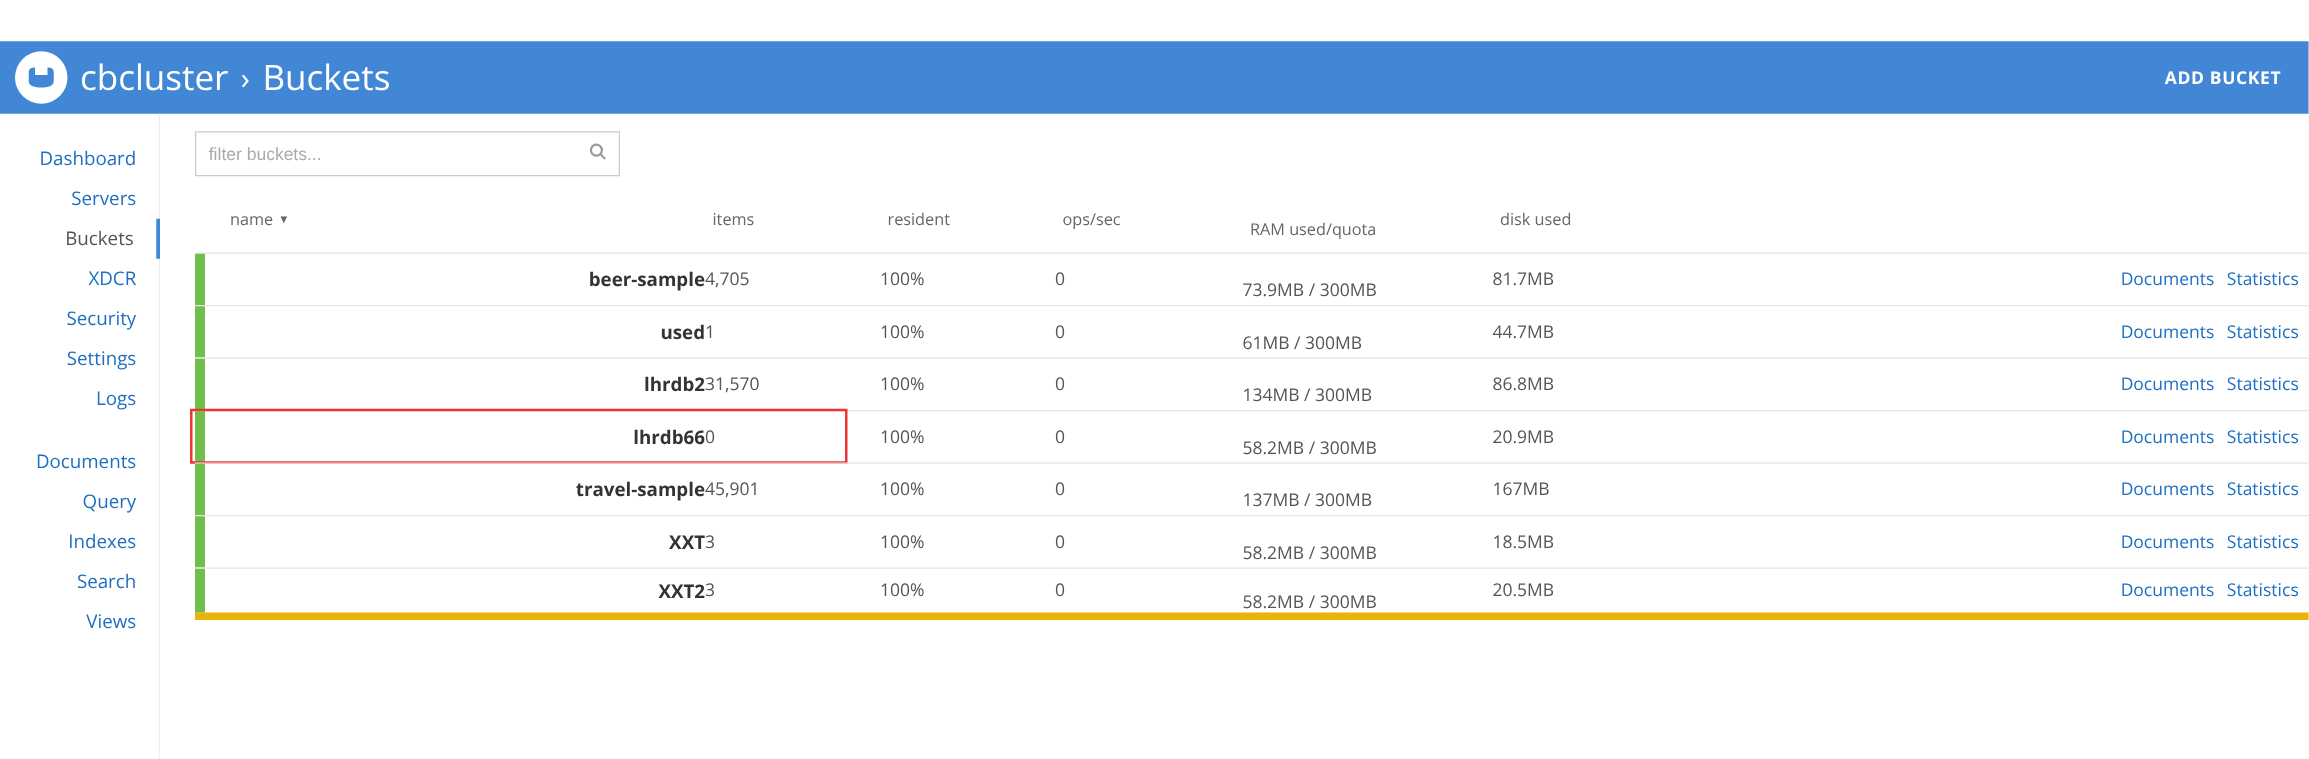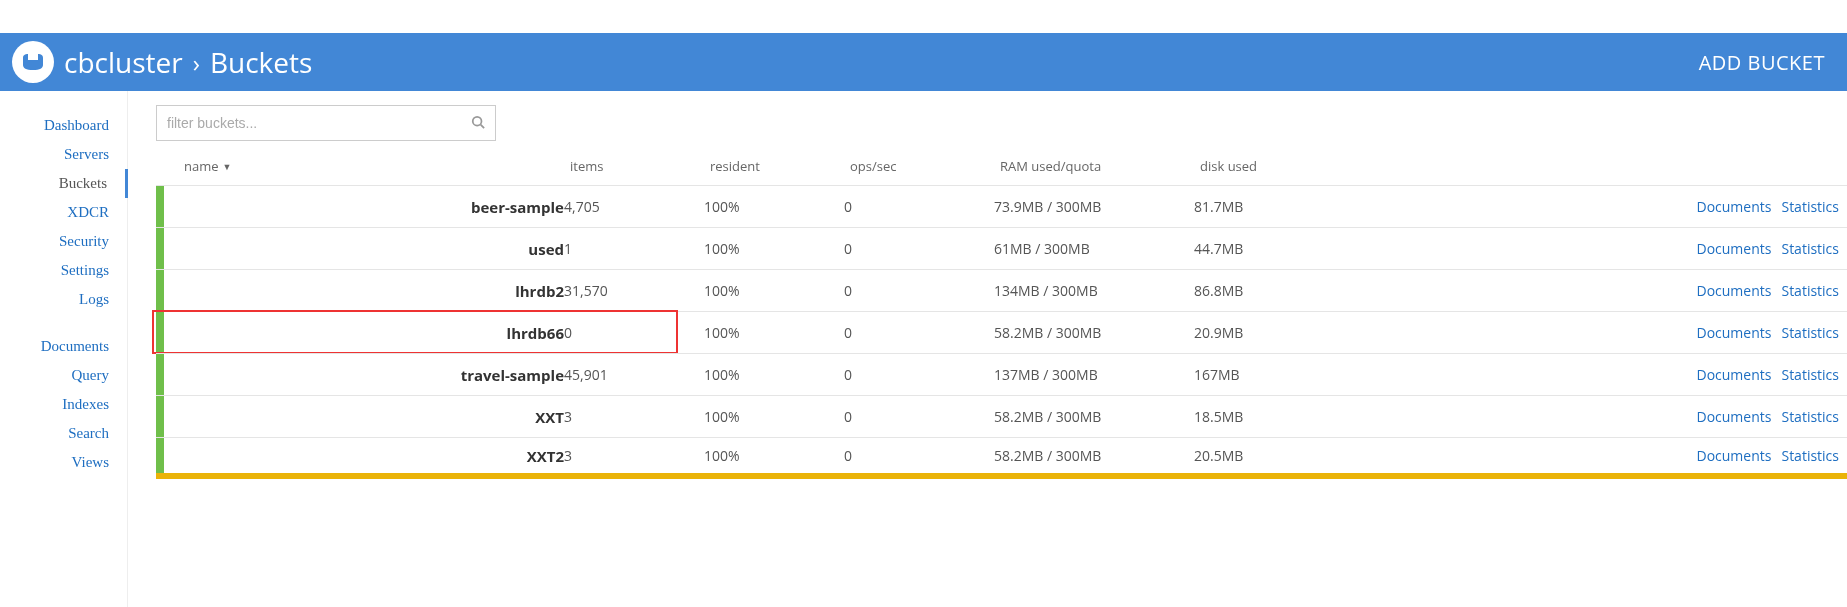--- a/index.html
+++ b/index.html
@@ -16,37 +16,36 @@
       margin-top: 33px;
     }
     .topbar-left { display: flex; align-items: center; gap: 10px; }
     .logo {
       width: 42px; height: 42px; border-radius: 50%;
       background: #fff; display: flex; align-items: center; justify-content: center;
       position: relative;
     }
     .title { font-size: 28px; font-weight: 400; display: flex; align-items: center; gap: 10px; }
     .title .chev { font-size: 24px; }
-    .add-bucket { color: #fff; font-weight: 400; letter-spacing: 0.5px; font-size: 20px; cursor: pointer; }
+    .add-bucket { color: #fff; font-weight: 700; letter-spacing: 0.5px; font-size: 14px; cursor: pointer; }
 
     .layout { display: flex; }
     .sidebar {
       width: 128px;
       padding: 20px 0;
       border-right: 1px solid #eee;
       min-height: 540px;
     }
     .sidebar-item {
       text-align: right;
       padding: 6px 18px 6px 0;
       color: #1e6ec1;
       font-size: 15px;
       cursor: pointer;
       position: relative;
-      font-family: Liberation Serif, serif;
     }
     .sidebar-item.active {
       color: #555;
       border-right: 3px solid #4287d6;
       margin-right: -1px;
     }
     .sidebar-gap { height: 18px; }
 
     .main { flex: 1; padding: 14px 0 0 28px; }
 
@@ -70,21 +69,21 @@
       display: flex; align-items: center;
       padding: 6px 0 10px 0;
       color: #666;
       font-size: 13px;
     }
     .col-indicator { width: 14px; }
     .col-name { flex: 0 0 400px; padding-left: 14px; }
     .col-items { flex: 0 0 140px; }
     .col-resident { flex: 0 0 140px; }
     .col-ops { flex: 0 0 150px; }
-    .col-ram { flex: 0 0 200px; }
+    .col-ram { flex: 0 0 200px; margin-top: 17px; }
     .col-disk { flex: 0 0 170px; }
     .col-actions { flex: 1; text-align: right; padding-right: 8px; }
 
     .thead .col-name { display: flex; align-items: center; gap: 4px; cursor: pointer; }
     .sort-caret { font-size: 9px; }
 
     .trow {
       display: flex; align-items: center;
       border-top: 1px solid #e5e5e5;
       height: 42px;

